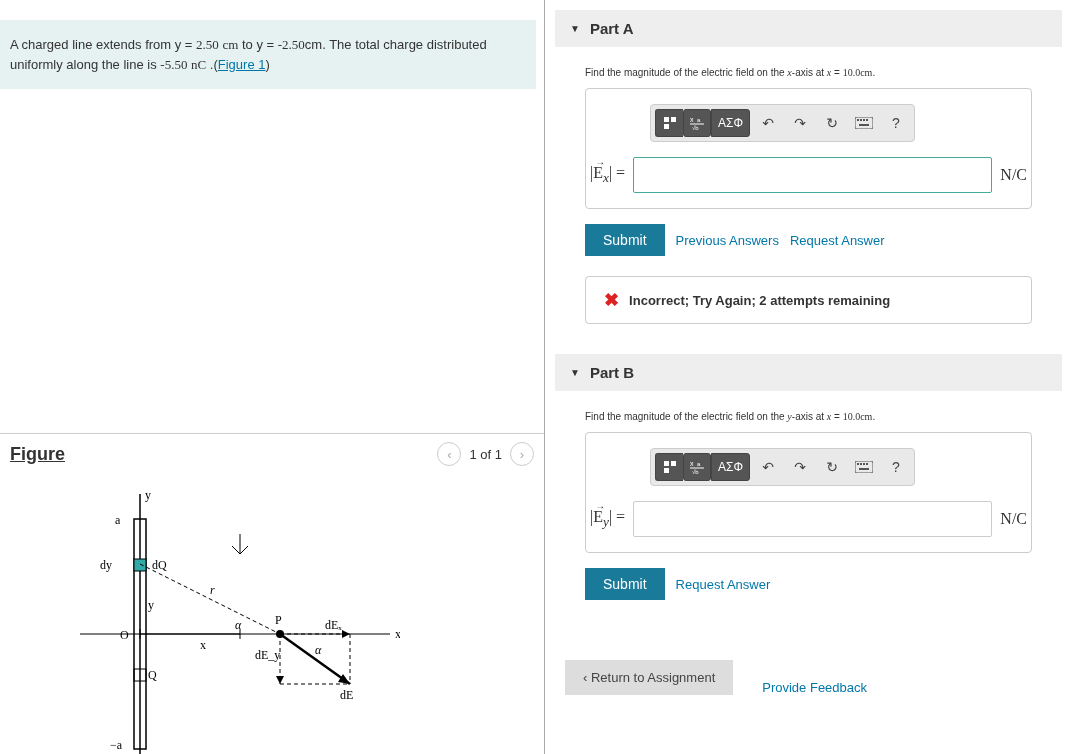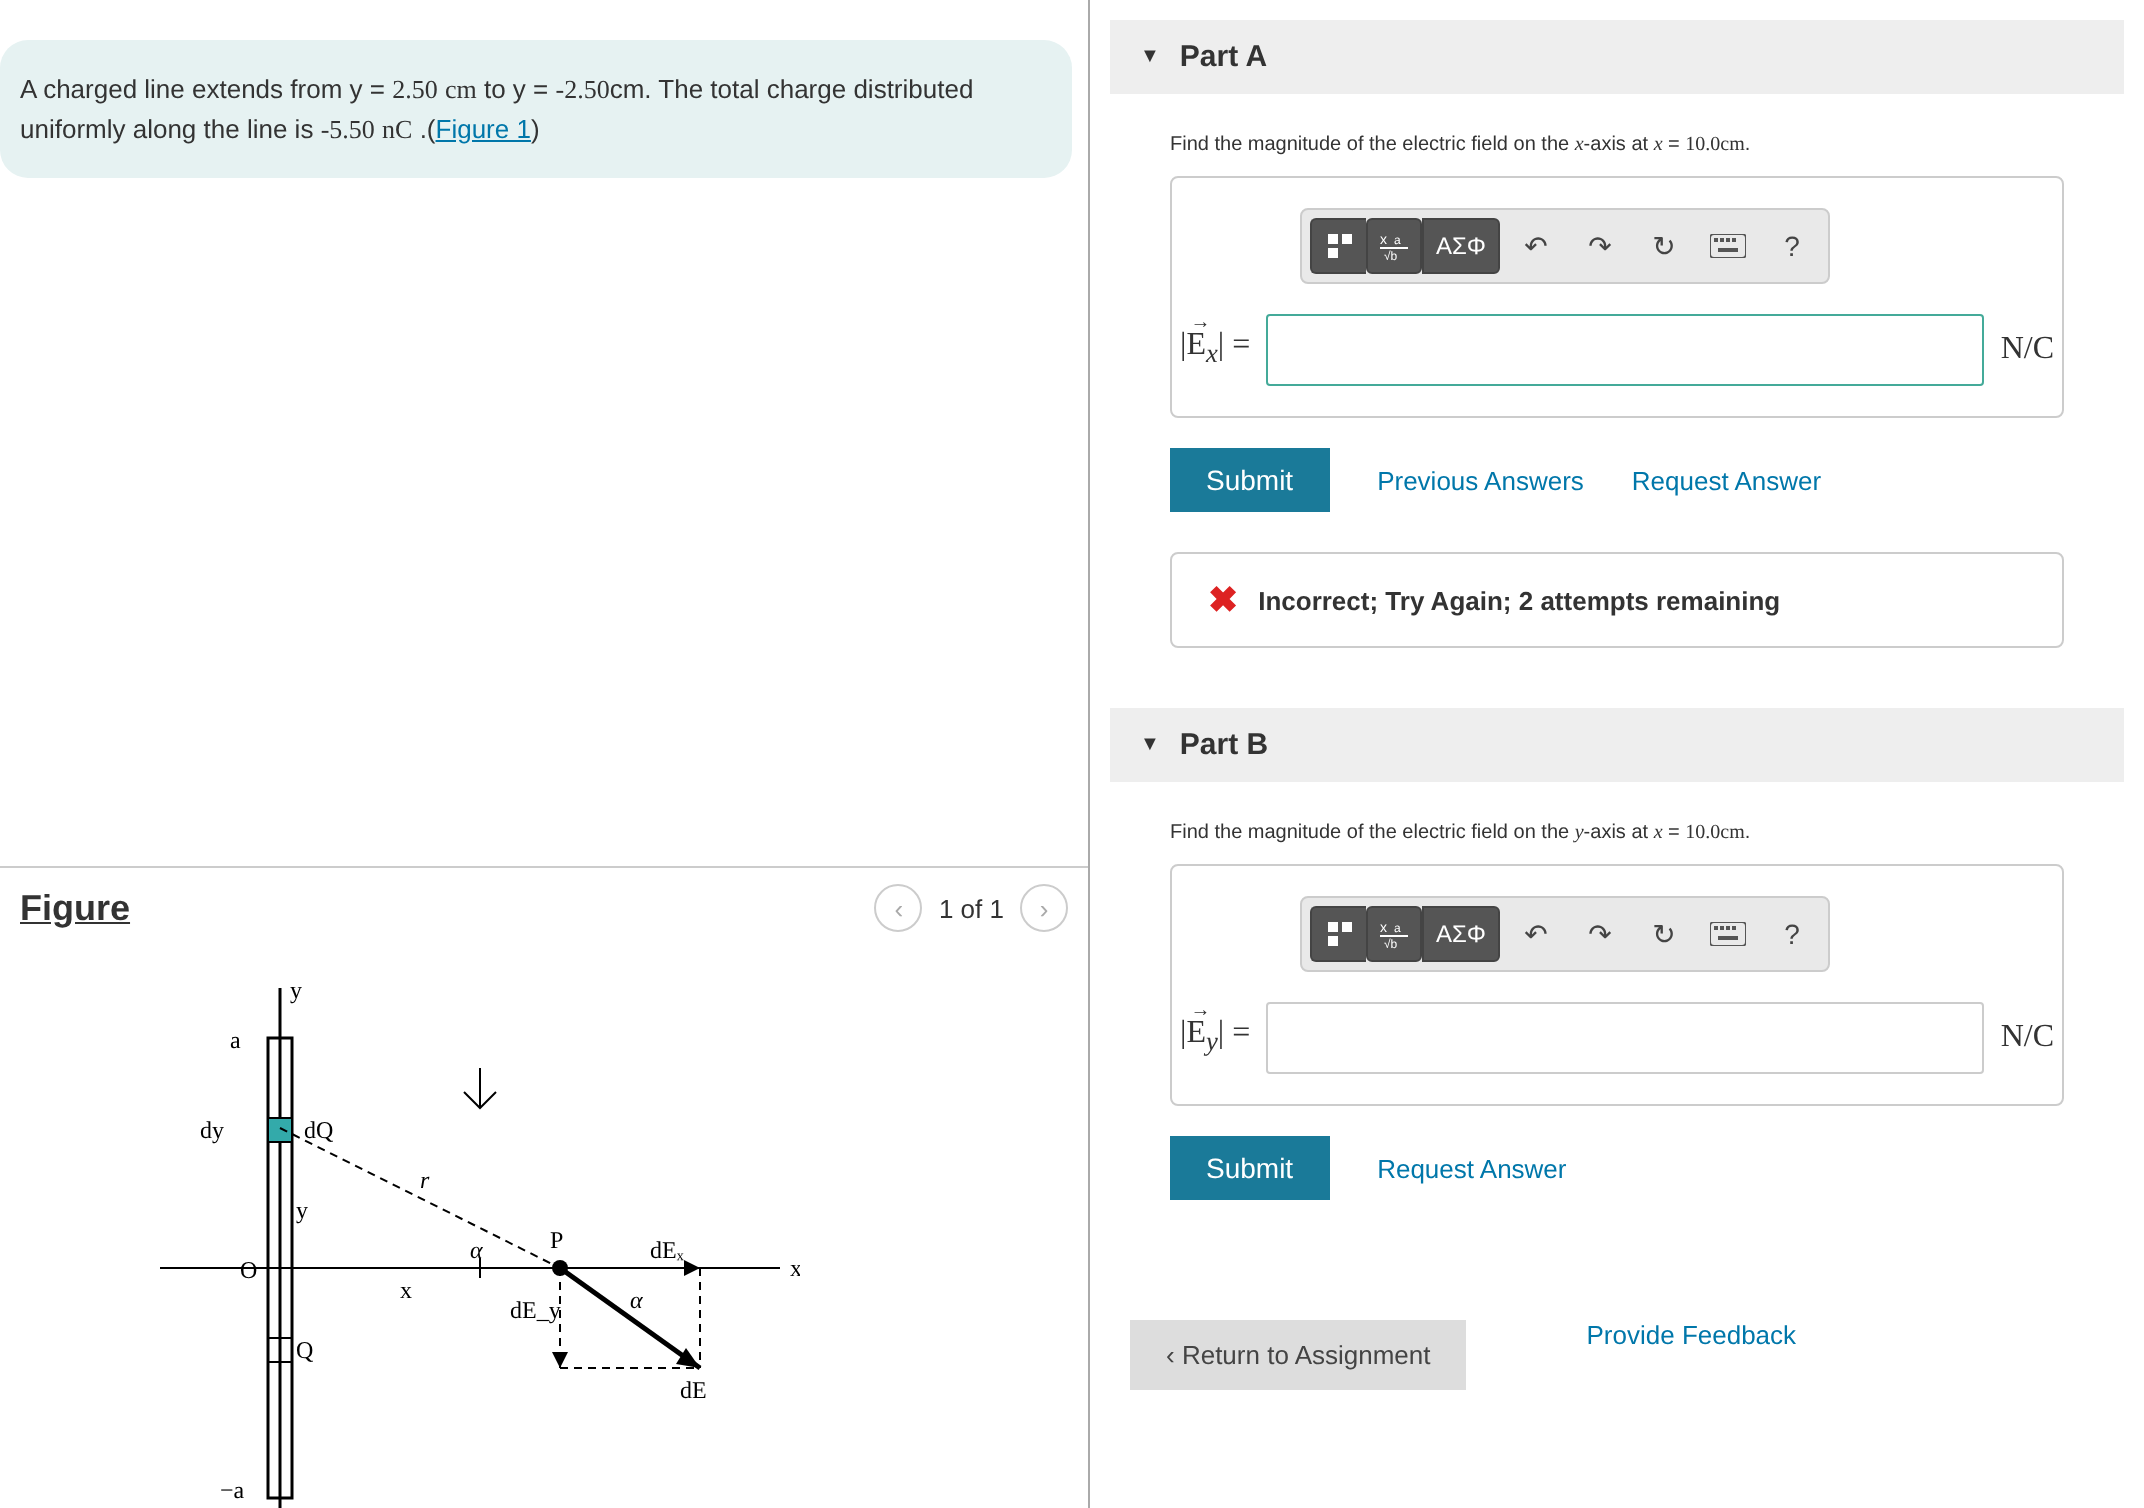--- a/index.html
+++ b/index.html
@@ -1,20 +1,20 @@
 <!DOCTYPE html>
 <html><head>
 <meta charset="utf-8">
 <style>
 * { box-sizing: border-box; margin: 0; padding: 0; }
 body { font-family: Arial, Helvetica, sans-serif; font-size: 13px; color: #333; background: #fff; }
 .container { display: flex; width: 1072px; height: 754px; }
 .left-panel { width: 545px; border-right: 1px solid #aaa; display: flex; flex-direction: column; }
 .right-panel { flex: 1; padding: 0 10px; overflow-y: auto; }
-.problem-box { background: #e6f2f2; padding: 15px 10px; margin: 20px 8px 8px 0; font-size: 13px; line-height: 1.5; border-radius: 14px; }
+.problem-box { background: #e6f2f2; padding: 15px 10px; margin: 20px 8px 8px 0; font-size: 13px; line-height: 1.5; }
 .figure-link { color: #0077aa; text-decoration: underline; cursor: pointer; }
 .spacer { flex: 1; }
 .figure-section { border-top: 1px solid #ccc; }
 .figure-header { display: flex; align-items: center; padding: 8px 10px; }
 .figure-title { font-size: 18px; font-weight: bold; flex: 1; text-decoration: underline; }
 .pager { display: flex; align-items: center; gap: 8px; font-size: 13px; }
 .pager-btn { width: 24px; height: 24px; border: 1px solid #ccc; border-radius: 50%; background: #fff; display: flex; align-items: center; justify-content: center; color: #aaa; cursor: pointer; }
 .figure-body { height: 280px; overflow-y: scroll; position: relative; }
 .figure-svg-wrap { padding: 10px 40px; }
 .part-header { background: #eee; padding: 10px 15px; margin-top: 10px; display: flex; align-items: center; gap: 10px; cursor: pointer; }
@@ -28,26 +28,26 @@
 .tb-btn { width: 28px; height: 28px; display: flex; align-items: center; justify-content: center; border-radius: 3px; cursor: pointer; font-size: 14px; color: #444; }
 .tb-dark { background: #555; color: #fff; border: 1px solid #444; }
 .tb-dark-group { display: flex; }
 .tb-dark-group .tb-btn:first-child { border-radius: 3px 0 0 3px; border-right: none; }
 .tb-dark-group .tb-btn:last-child { border-radius: 0 3px 3px 0; }
 .answer-row { display: flex; align-items: center; gap: 8px; }
 .answer-label { font-size: 16px; font-family: 'Times New Roman', serif; white-space: nowrap; }
 .answer-input { flex: 1; height: 36px; border: 1px solid #4a9; border-radius: 2px; padding: 4px 8px; font-size: 14px; }
 .answer-input-b { border-color: #ccc; }
 .unit { font-size: 16px; font-family: Liberation Serif, serif; }
-.submit-row { display: flex; align-items: center; gap: 24px; margin-bottom: 20px; }
+.submit-row { display: flex; align-items: center; gap: 11px; margin-bottom: 20px; }
 .submit-btn { background: #1a7a99; color: #fff; border: none; padding: 8px 18px; font-size: 14px; cursor: pointer; }
 .link { color: #0077aa; font-size: 13px; cursor: pointer; }
 .feedback-box { border: 1px solid #ccc; border-radius: 4px; padding: 12px 18px; display: flex; align-items: center; gap: 10px; font-weight: bold; font-size: 13px; }
 .x-icon { color: #d22; font-size: 18px; font-weight: bold; }
-.return-row { display: flex; align-items: flex-start; gap: 60px; margin-top: 20px; padding: 0 10px; }
+.return-row { display: flex; align-items: flex-end; gap: 29px; margin-top: 20px; padding: 0 10px; }
 .return-btn { background: #ddd; border: none; padding: 10px 18px; font-size: 13px; cursor: pointer; color: #444; }
 .italic { font-style: italic; font-family: 'Times New Roman', serif; }
 .rm { font-family: 'Times New Roman', serif; }
 </style>
 </head>
 <body>
 
 <div class="container">
   <div class="left-panel">
     <div class="problem-box">

